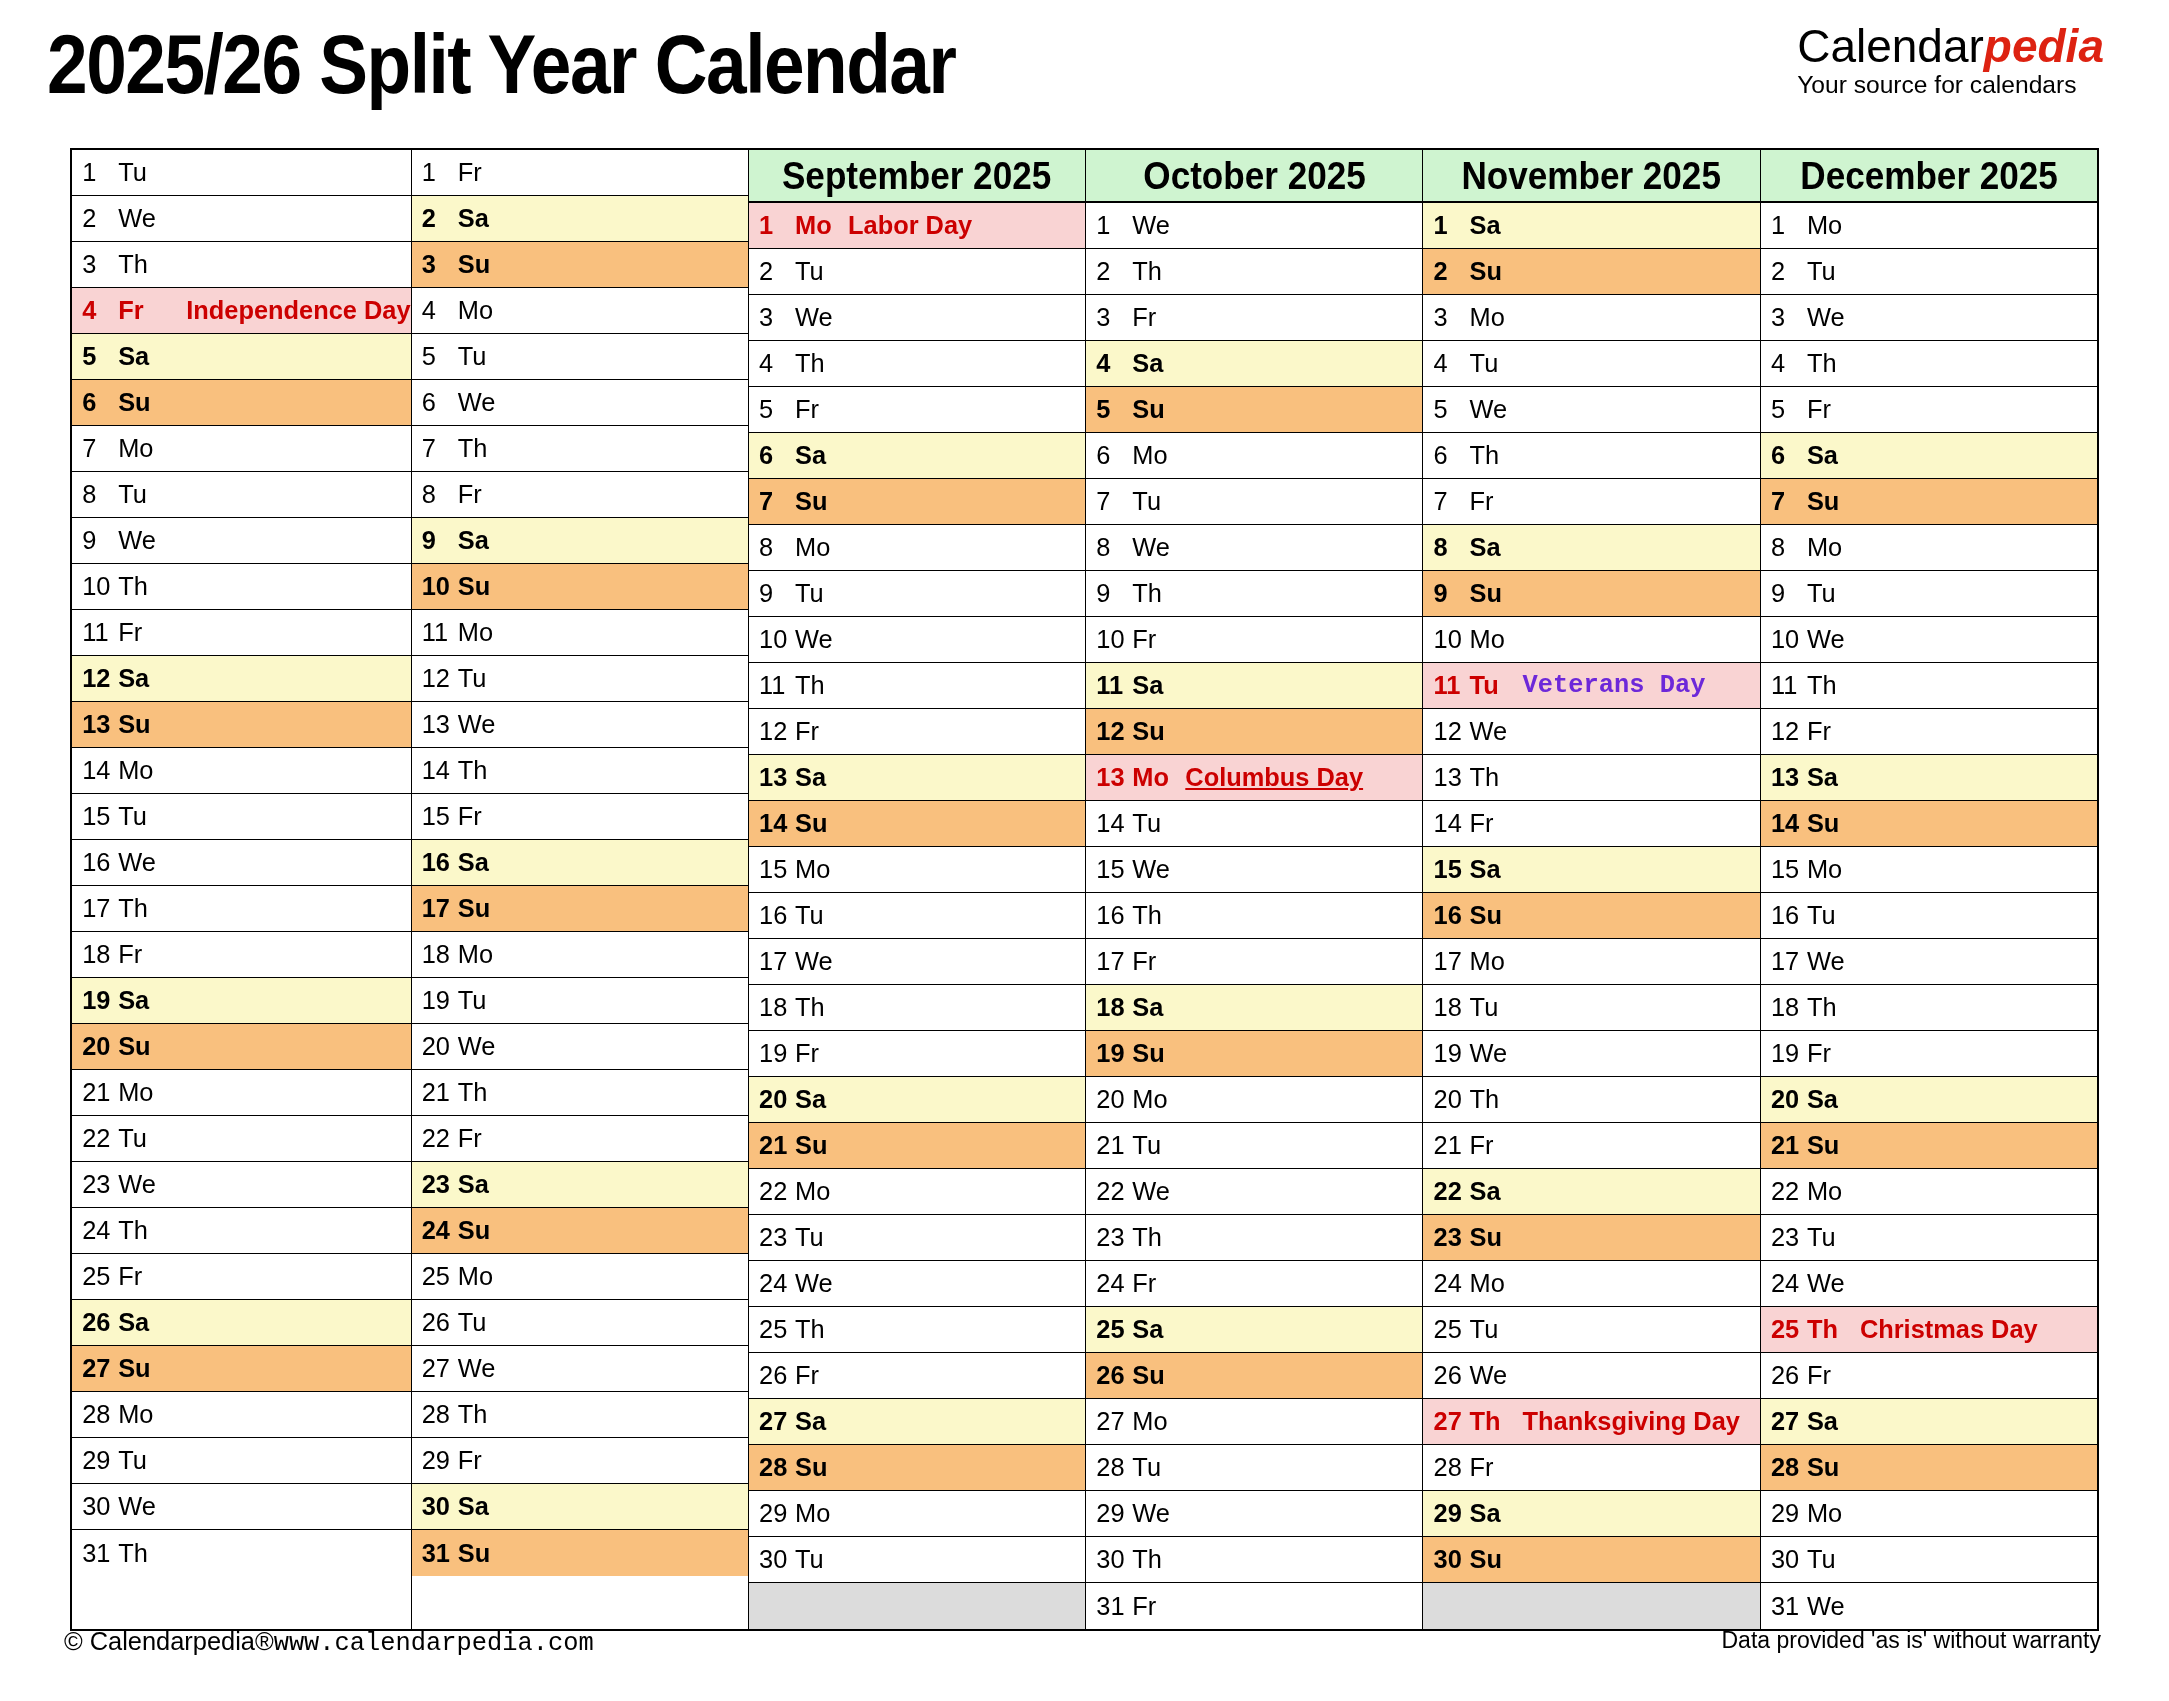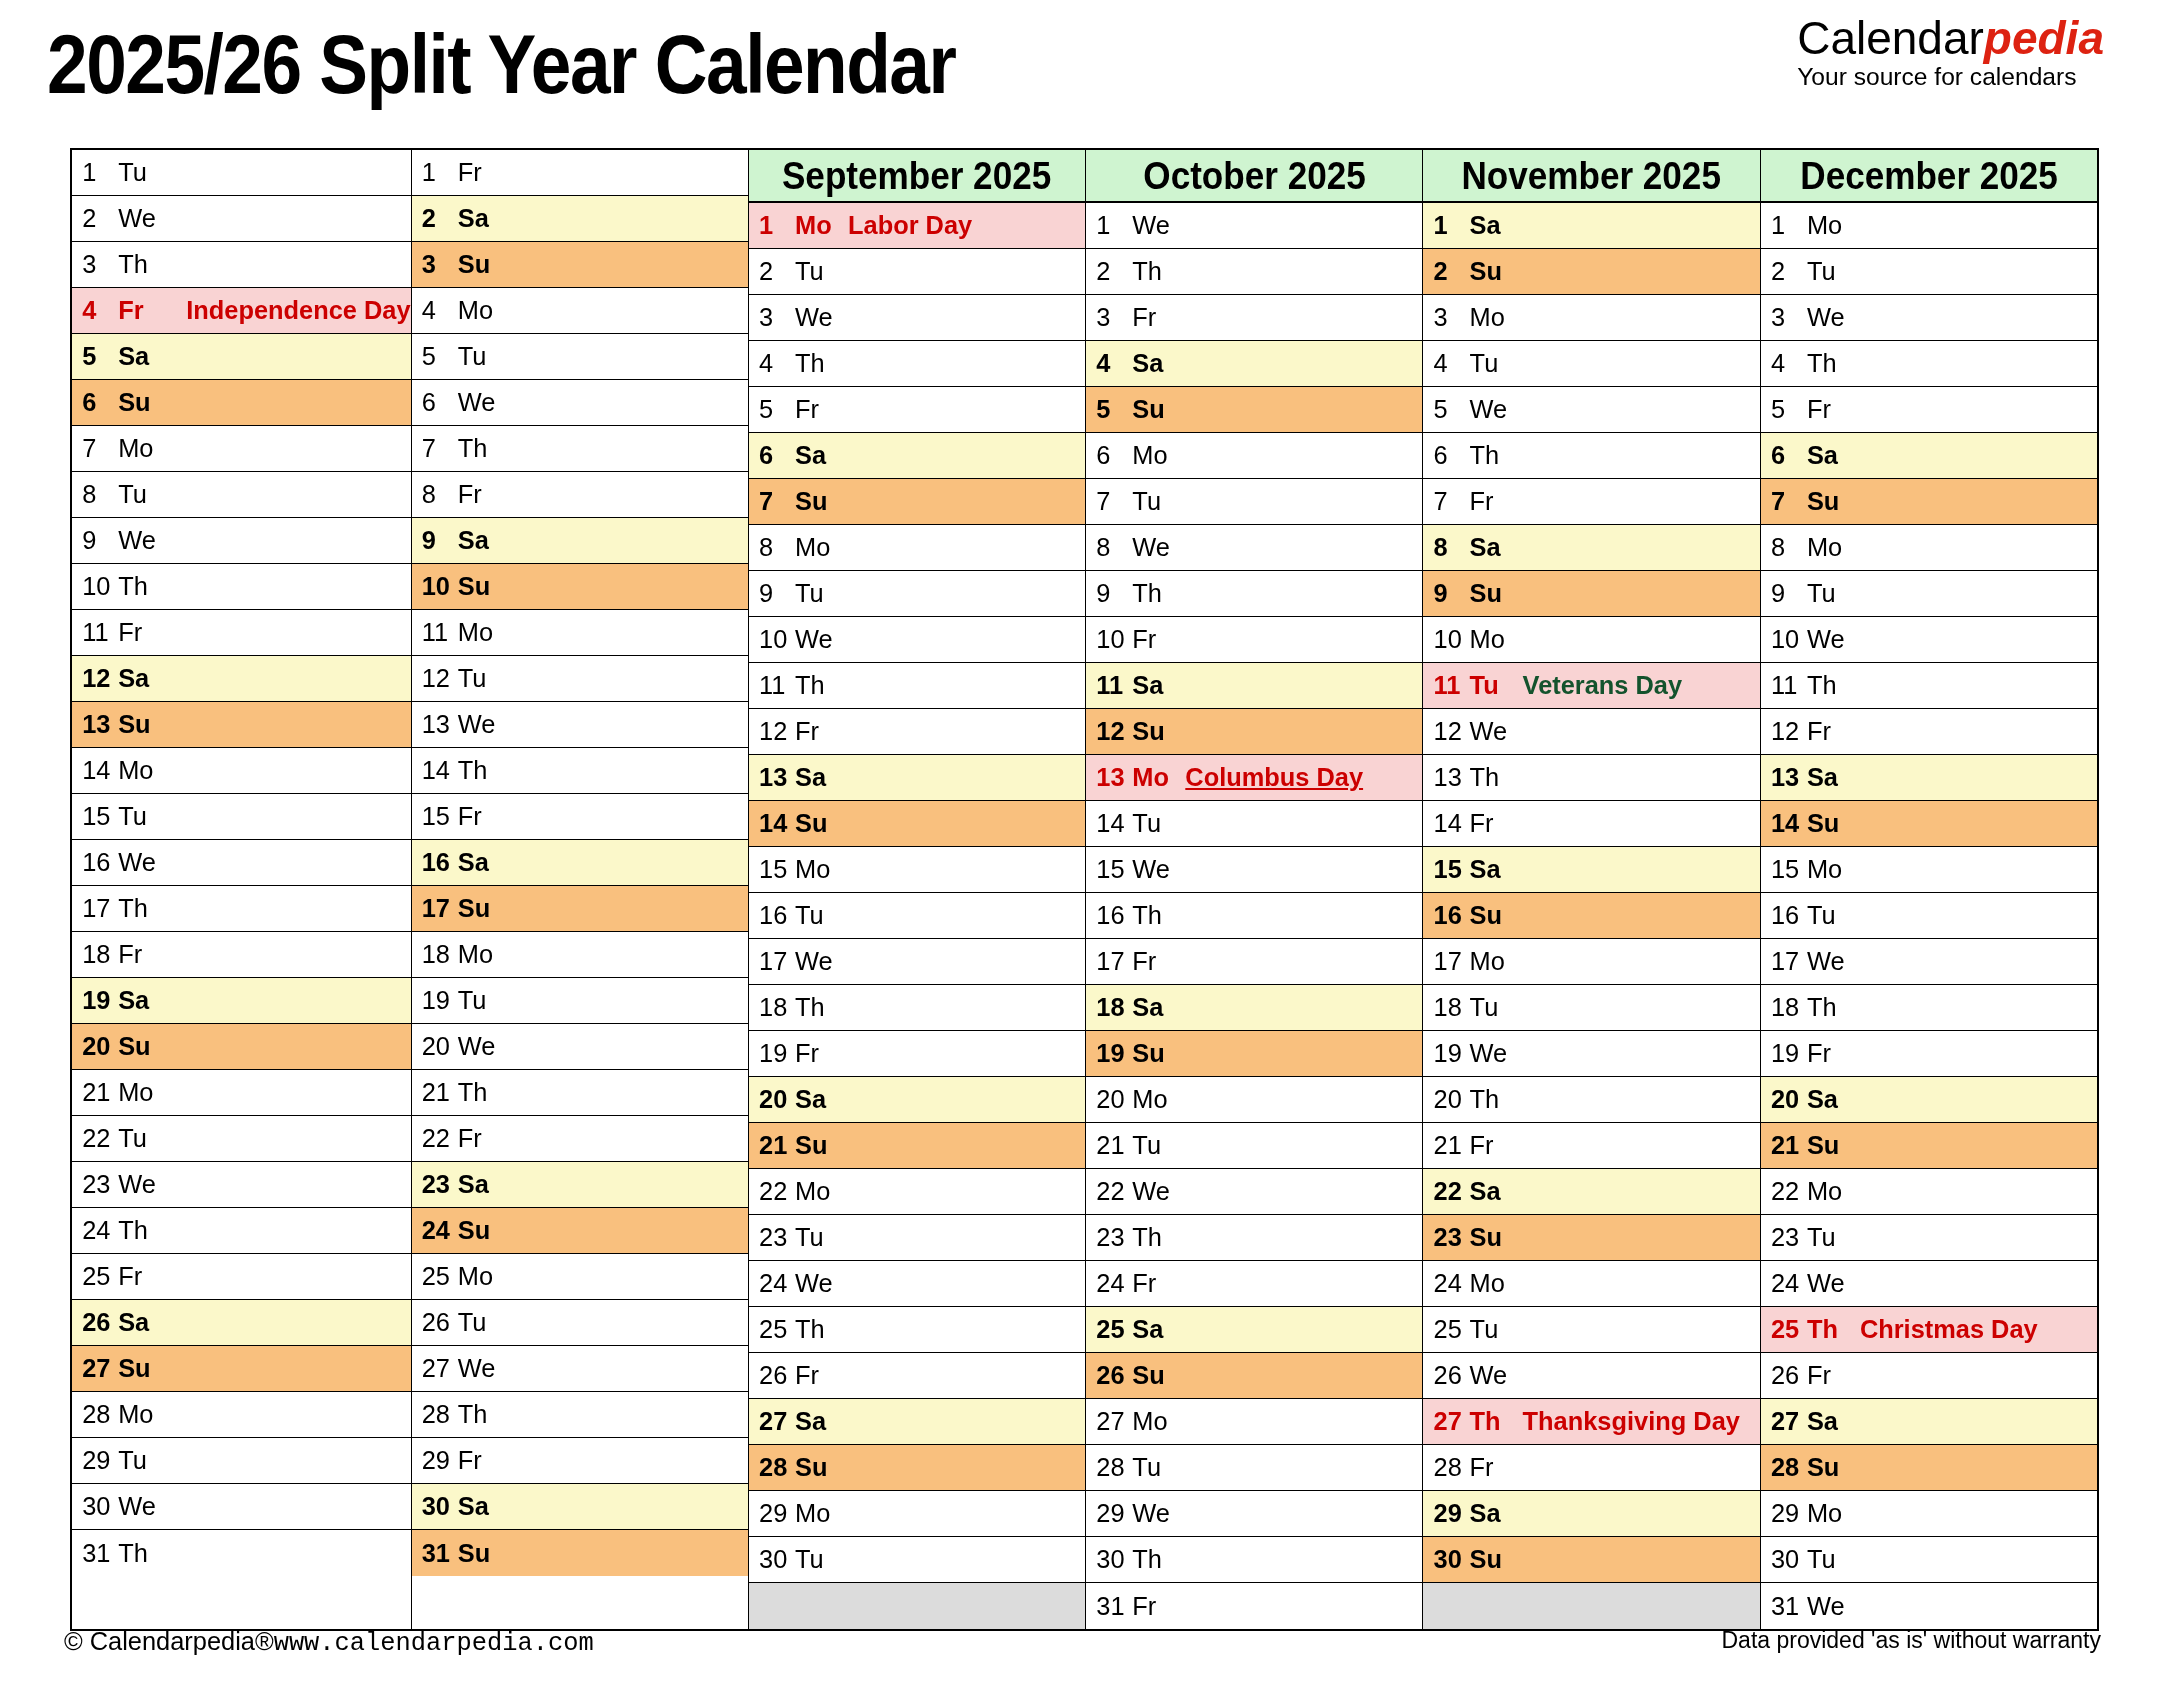--- a/index.html
+++ b/index.html
@@ -14,21 +14,21 @@
 
   
   .page-title {
     position:absolute; left:47px; top:17px;
     font-size:83px; font-weight:bold; letter-spacing:-1.7px;
     white-space:nowrap;
     transform:scaleX(.88); transform-origin:left top;
     margin:0;
   }
   .logo {
-    position:absolute; right:66px; top:14px;
+    position:absolute; right:66px; top:22px;
     text-align:left; line-height:1.05; cursor:pointer;
   }
   .logo-wordmark { font-size:46px; white-space:nowrap; }
   .logo-wordmark .logo-red { font-weight:bold; font-style:italic; }
   .logo-tagline { font-size:24.6px; margin-top:1.7px; }
 
   
   .calendar {
     position:absolute; left:70px; top:148px; width:2029px;
     border:2.5px solid #000;
@@ -626,21 +626,21 @@
         <span class="num">9</span>
         <span class="wd">Su</span>
       </div>
       <div class="day k-wd">
         <span class="num">10</span>
         <span class="wd">Mo</span>
       </div>
       <div class="day k-hol" style="background: rgb(249, 211, 211); color: rgb(204, 0, 0);">
         <span class="num">11</span>
         <span class="wd">Tu</span>
-        <span class="hol" style="color: #14532d;">Veterans Day</span>
+        <span class="hol" style="color: #6d28d9; font-family: Liberation Mono, monospace;">Veterans Day</span>
       </div>
       <div class="day k-wd">
         <span class="num">12</span>
         <span class="wd">We</span>
       </div>
       <div class="day k-wd">
         <span class="num">13</span>
         <span class="wd">Th</span>
       </div>
       <div class="day k-wd">

